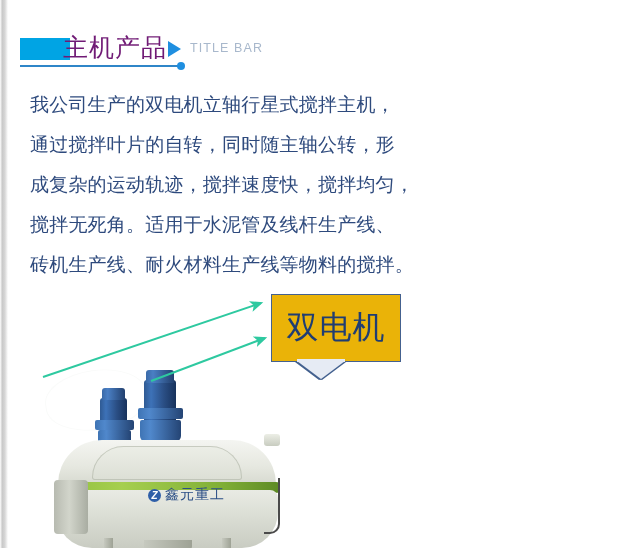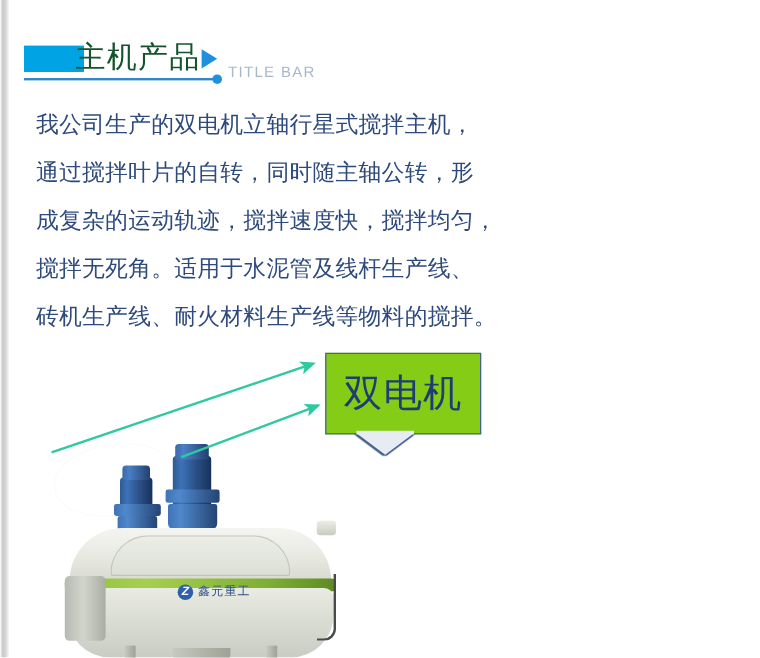--- a/index.html
+++ b/index.html
@@ -38,42 +38,41 @@
     width: 50px;
     height: 22px;
     background: #00a4e4;
   }
   #title-heading {
     position: absolute;
     left: 55px;
     top: -5px;
     font-size: 25px;
     letter-spacing: 1px;
-    color: #14532d;
+    color: #701a75;
     font-family: Liberation Mono, monospace;
     white-space: nowrap;
   }
   #title-arrow-icon {
     position: absolute;
     left: 160px;
     top: 5px;
     width: 0; height: 0;
     border-left: 13px solid #1f8fe0;
     border-top: 8px solid transparent;
     border-bottom: 8px solid transparent;
   }
   #title-sub {
     position: absolute;
     left: 182px;
     top: 5px;
     font-size: 12.5px;
     letter-spacing: 1.1px;
     color: #a8b8cc;
     white-space: nowrap;
-    margin-top: 12px;
   }
   #title-rule {
     position: absolute;
     left: 12px;
     top: 29px;
     width: 161px;
     height: 2px;
     background: #2f86c8;
   }
   #title-rule-dot {
@@ -173,21 +172,21 @@
     background: #2f5fa8;
     color: #ffffff;
     font-size: 10px;
     font-weight: bold;
     font-style: italic;
     line-height: 13px;
     text-align: center;
   }
   #drum-logo-text {
     font-family: "DejaVu Sans", sans-serif;
-    font-size: 10px;
+    font-size: 14px;
     color: #2b4f86;
     letter-spacing: 1px;
     white-space: nowrap;
   }
   #drum-side-box {
     position: absolute;
     left: 14px; top: 120px;
     width: 34px; height: 54px;
     background: linear-gradient(to right, #b7bab0 0%, #d2d5cb 45%, #a9ada2 100%);
     border-radius: 4px;
@@ -223,21 +222,21 @@
     pointer-events: none;
   }
 
   
   #callout {
     position: absolute;
     left: 271px;
     top: 294px;
     width: 130px;
     height: 68px;
-    background: #84cc16;
+    background: #eab308;
     border: 1.5px solid #44618f;
     box-sizing: border-box;
   }
   #callout-label {
     font-family: "DejaVu Sans", "Liberation Sans", sans-serif;
     font-size: 32px;
     color: #1f3d73;
     line-height: 65px;
     text-align: center;
     letter-spacing: 1px;

